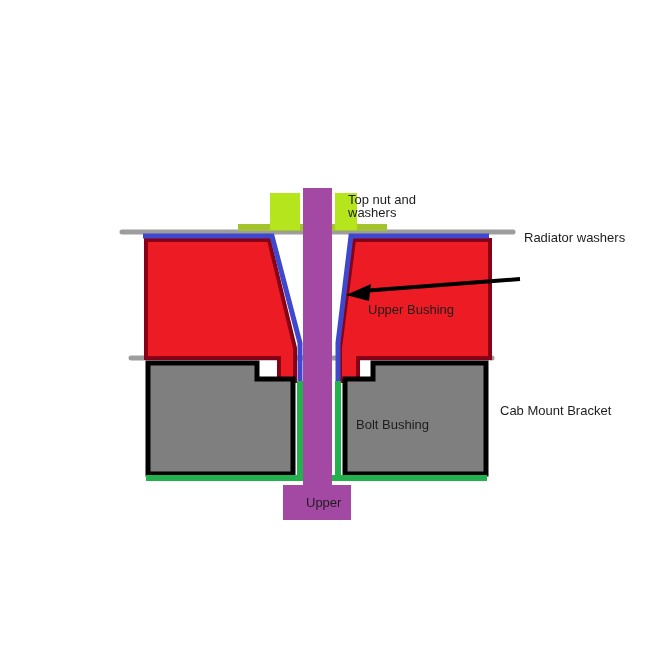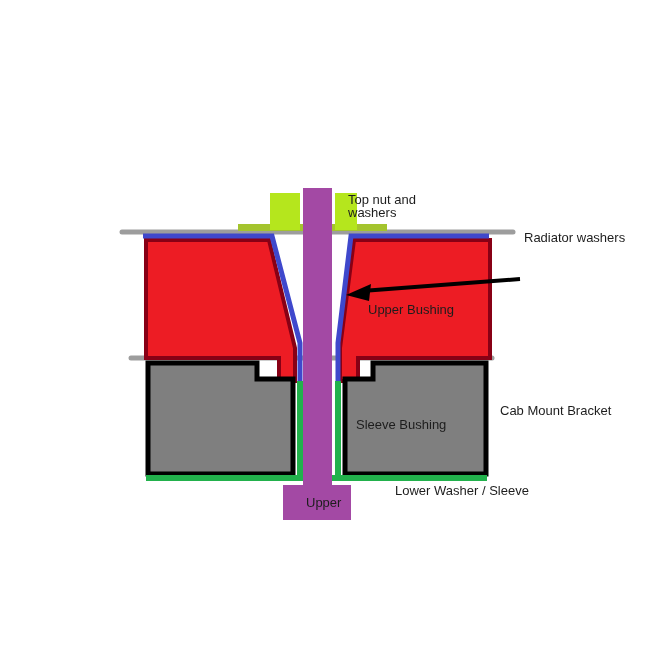--- a/index.html
+++ b/index.html
@@ -80,18 +80,17 @@
   <div class="lbl lbl-top-nut">Top nut and
 washers</div>
 
   <div class="lbl lbl-radiator-support">Radiator washers</div>
 
 
   <div class="lbl lbl-upper-bushing">Upper Bushing</div>
 
   <div class="lbl lbl-cab-mount-bracket">Cab Mount Bracket</div>
 
-  <div class="lbl lbl-lower-bushing">Sleeve Bushing</div>
+  <div class="lbl lbl-lower-bushing">Bolt Bushing</div>
 
-  <div class="lbl lbl-lower-washer">Lower Washer / Sleeve</div>
 
   <div class="lbl lbl-bolt">Upper</div>
 </div>
 
 </body></html>

